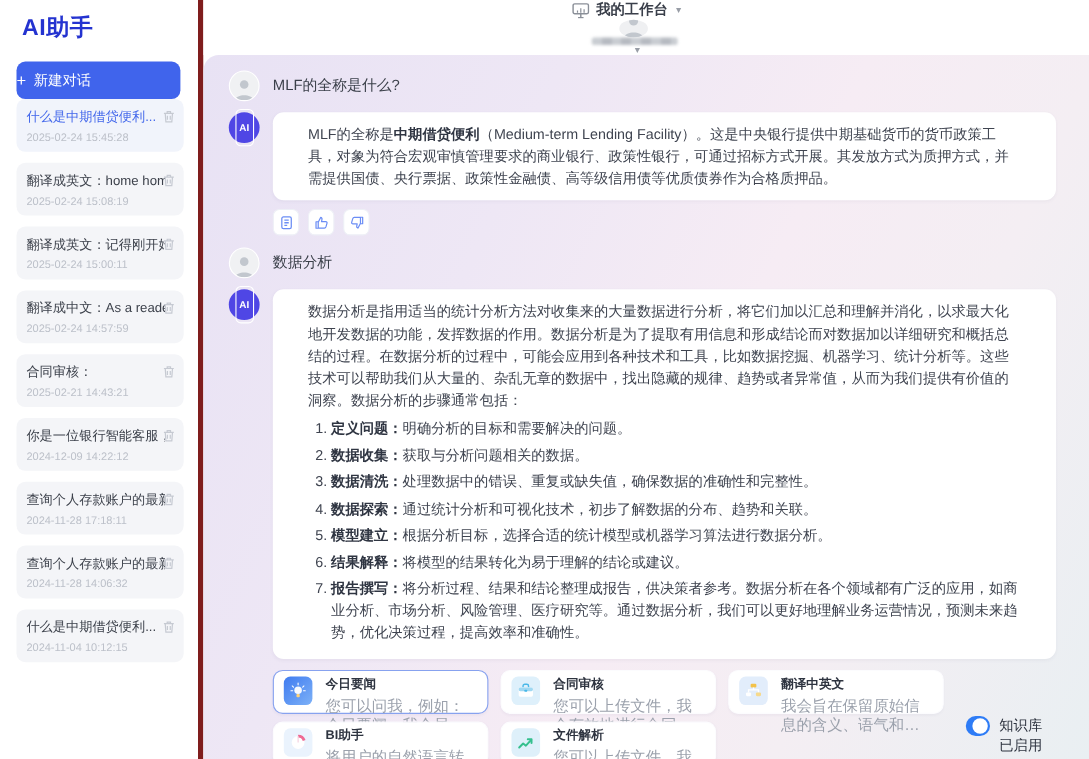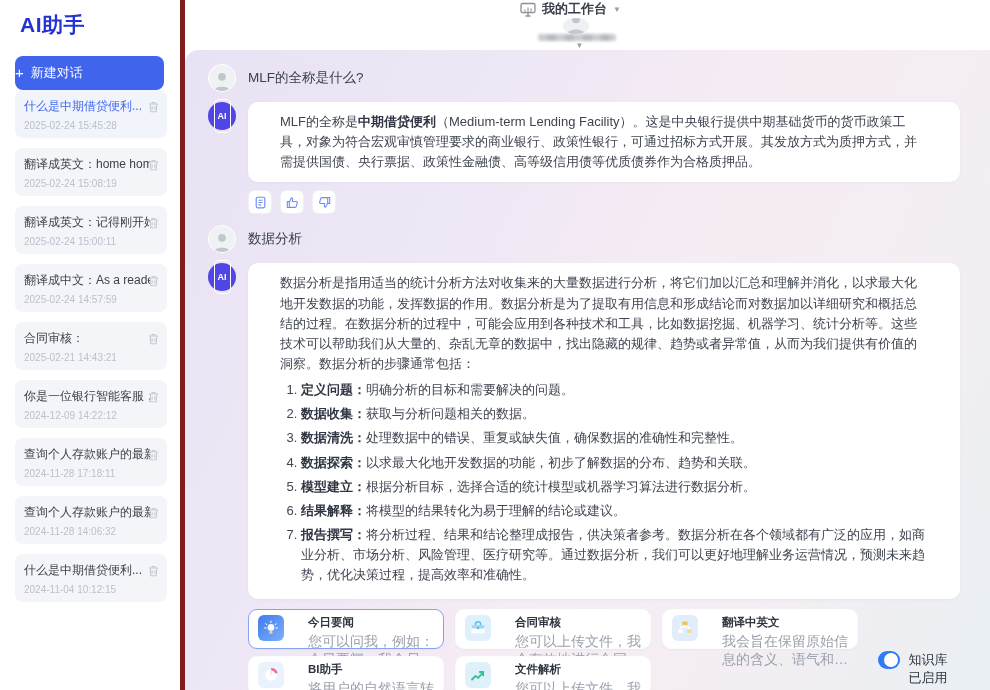--- a/index.html
+++ b/index.html
@@ -49,21 +49,21 @@
   .ai-card b { color:#2f3542; }
   .actions { display:flex; gap:8px; margin:8px 0 11px 40px; }
   .action-btn { width:24px; height:24px; background:#fff; border-radius:6px; border:1px solid #eef0f6;
     display:flex; align-items:center; justify-content:center; cursor:pointer; }
   ol.steps { margin-top:6px; padding-left:21px; }
   ol.steps li { margin-bottom:4px; }
 
   .cards-row { display:flex; align-items:flex-end; gap:20px; margin:10px 0 0 40px; }
   .cards-grid { display:grid; grid-template-columns:repeat(3,196px); gap:7px 11px; }
   .card { background:#fff; border:1px solid #fcfcfe; border-radius:9px; height:40px; padding:5px 9px;
-    display:flex; gap:24px; align-items:flex-start; cursor:pointer; box-shadow:0 1px 2px rgba(80,70,120,.04); }
+    display:flex; gap:12px; align-items:flex-start; cursor:pointer; box-shadow:0 1px 2px rgba(80,70,120,.04); }
   .card.selected { border-color:#87a2ef; }
   .card-icon { width:26px; height:26px; border-radius:6px; flex:0 0 26px;
     display:flex; align-items:center; justify-content:center; }
   .ic-bulb { background:linear-gradient(135deg,#3f7bf0,#7db1f7); }
   .ic-doc-polish { background:#e4f0fc; }
   .ic-briefcase { background:#def0fb; }
   .ic-translate { background:#e2edfb; }
   .ic-pie { background:#eaf3fd; }
   .ic-trend { background:#def0fa; }
   .card-body { min-width:0; }
@@ -232,21 +232,21 @@
         <div class="avatar-ai">
             <span class="ai-badge">AI</span>
           </div>
         <div class="ai-card">
           <span>数据分析是指用适当的统计分析方法对收集来的大量数据进行分析，将它们加以汇总和理解并消化，以求最大化地开发数据的功能，发挥数据的作用。数据分析是为了提取有用信息和形成结论而对数据加以详细研究和概括总结的过程。在数据分析的过程中，可能会应用到各种技术和工具，比如数据挖掘、机器学习、统计分析等。这些技术可以帮助我们从大量的、杂乱无章的数据中，找出隐藏的规律、趋势或者异常值，从而为我们提供有价值的洞察。数据分析的步骤通常包括：</span>
           <ol class="steps">
 
           <li><b>定义问题：</b><span>明确分析的目标和需要解决的问题。</span></li>
               <li><b>数据收集：</b><span>获取与分析问题相关的数据。</span></li>
               <li><b>数据清洗：</b><span>处理数据中的错误、重复或缺失值，确保数据的准确性和完整性。</span></li>
-              <li><b>数据探索：</b><span>以求最大化地开发数据的功能，初步了解数据的分布、趋势和关联。</span></li>
+              <li><b>数据探索：</b><span>通过统计分析和可视化技术，初步了解数据的分布、趋势和关联。</span></li>
               <li><b>模型建立：</b><span>根据分析目标，选择合适的统计模型或机器学习算法进行数据分析。</span></li>
               <li><b>结果解释：</b><span>将模型的结果转化为易于理解的结论或建议。</span></li>
               <li><b>报告撰写：</b><span>将分析过程、结果和结论整理成报告，供决策者参考。数据分析在各个领域都有广泛的应用，如商业分析、市场分析、风险管理、医疗研究等。通过数据分析，我们可以更好地理解业务运营情况，预测未来趋势，优化决策过程，提高效率和准确性。</span></li>
             </ol>
         </div>
       </div>
 
       <div class="cards-row">
         <div class="cards-grid">
 

